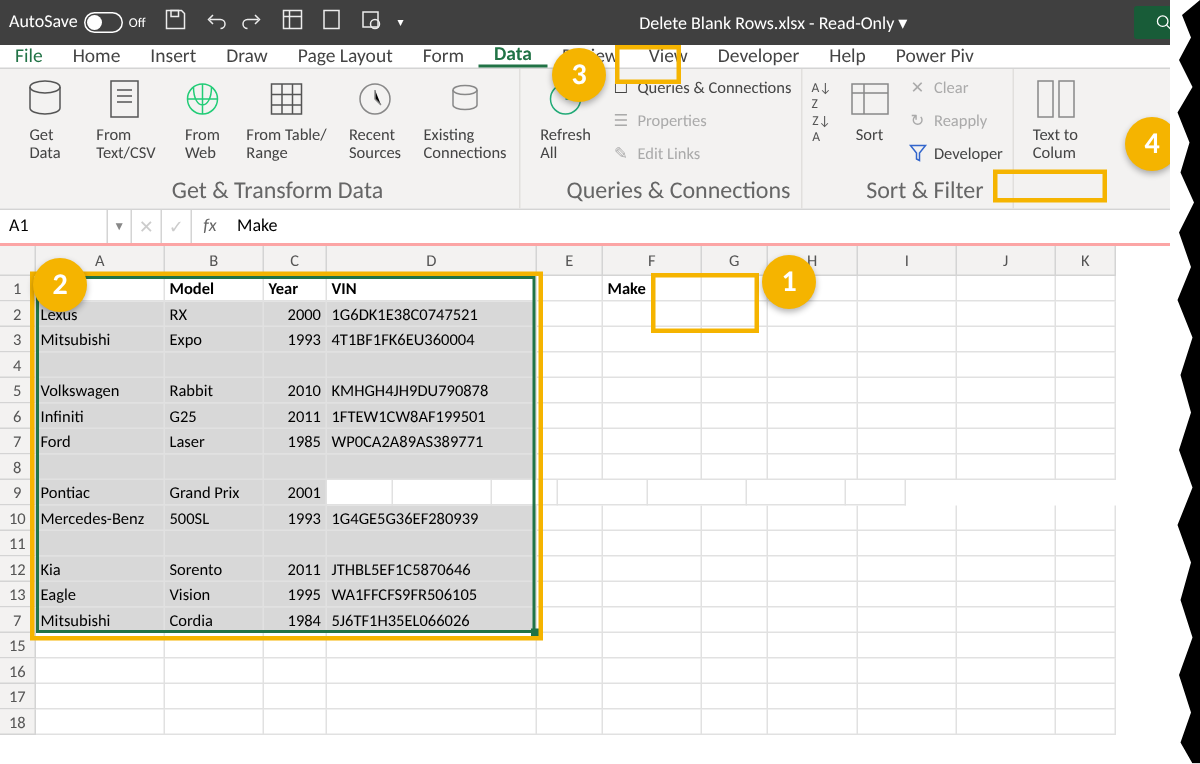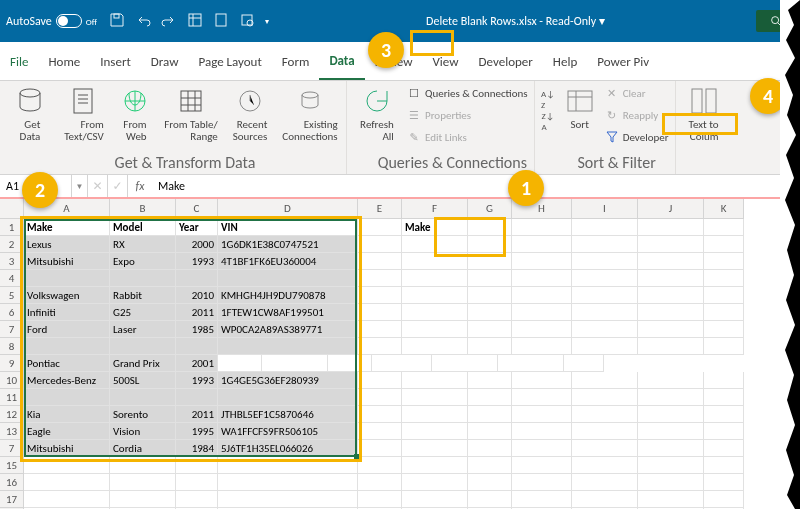--- a/index.html
+++ b/index.html
@@ -1,40 +1,40 @@
 <!DOCTYPE html>
 <html><head>
 <meta charset="utf-8">
 <style>
   * { box-sizing: border-box; margin: 0; padding: 0; font-family: "Segoe UI", Calibri, Arial, sans-serif; }
   body { background: #fff; width: 800px; height: 509px; overflow: hidden; position: relative; }
 
   
-  .titlebar { height: 42px; background: #0369a1; display: flex; align-items: center; color: #fff; font-size: 12px; }
+  .titlebar { height: 30px; background: #404040; display: flex; align-items: center; color: #fff; font-size: 12px; }
   .titlebar .autosave { display: flex; align-items: center; padding: 0 6px; gap: 4px; }
   .titlebar .toggle { width: 26px; height: 14px; border: 1px solid #fff; border-radius: 7px; position: relative; }
   .titlebar .toggle::after { content:""; position:absolute; width:10px; height:10px; background:#fff; border-radius:50%; top:1px; left:1px; }
   .titlebar .qat { display:flex; gap:10px; padding:0 6px; align-items:center; }
   .titlebar .qat svg { width:16px; height:16px; opacity:0.9; }
   .titlebar .title { flex:1; text-align:center; }
   .titlebar .search { width:40px; height:22px; background:#185c38; border-radius:2px; margin-right:4px; display:flex; align-items:center; justify-content:center; }
   .titlebar .search svg { width:14px; height:14px; }
 
   
-  .tabrow { height:39px; border-bottom:1px solid #d4d4d4; display:flex; align-items:stretch; font-size:13px; color:#444;text-align:center; }
+  .tabrow { height:16px; border-bottom:1px solid #d4d4d4; display:flex; align-items:stretch; font-size:13px; color:#444;text-align:center; }
   .tabrow .tab { padding:0 10px; display:flex; align-items:center; cursor:pointer; }
   .tabrow .tab.file { color:#217346; font-weight:400; }
   .tabrow .tab.active { color:#217346; font-weight:600; border-bottom:2px solid #217346; position:relative; }
 
   
   .ribbon { height:94px; background: linear-gradient(#f3f2f1,#f3f2f1); border-bottom:1px solid #d4d4d4; display:flex; font-size:11px; color:#444; position:relative; }
   .group { display:flex; flex-direction:column; align-items:center; border-right:1px solid #e1dfdd; padding:2px 6px 0 6px; }
   .group .items { display:flex; align-items:flex-start; gap:6px; flex:1; }
   .group .label { font-size:16px; color:#666; padding:2px 0;margin-left:24px; }
-  .big-btn { display:flex; flex-direction:column; align-items:center; width:48px; text-align:right; cursor:pointer; padding-top:2px; }
+  .big-btn { display:flex; flex-direction:column; align-items:center; width:48px; text-align:left; cursor:pointer; padding-top:2px; }
   .big-btn .icon { width:32px; height:32px; display:flex; align-items:center; justify-content:center; }
   .big-btn .lbl { font-size:11px; line-height:1.1; margin-top:2px; }
   .small-btn { display:flex; align-items:center; gap:4px; height:20px; font-size:11px; cursor:pointer; color:#444; white-space:nowrap; }
   .small-btn.disabled { color:#aaa; }
   .small-btn .ico { width:14px; height:14px; display:flex; align-items:center; justify-content:center; }
   .vstack { display:flex; flex-direction:column; gap:2px; }
 
   
   .fbar { height:24px; display:flex; align-items:center; border-bottom:2px solid #fca5a5; font-size:12px; }
   .namebox { width:72px; border-right:1px solid #d4d4d4; padding:0 6px; height:100%; display:flex; align-items:center; }

